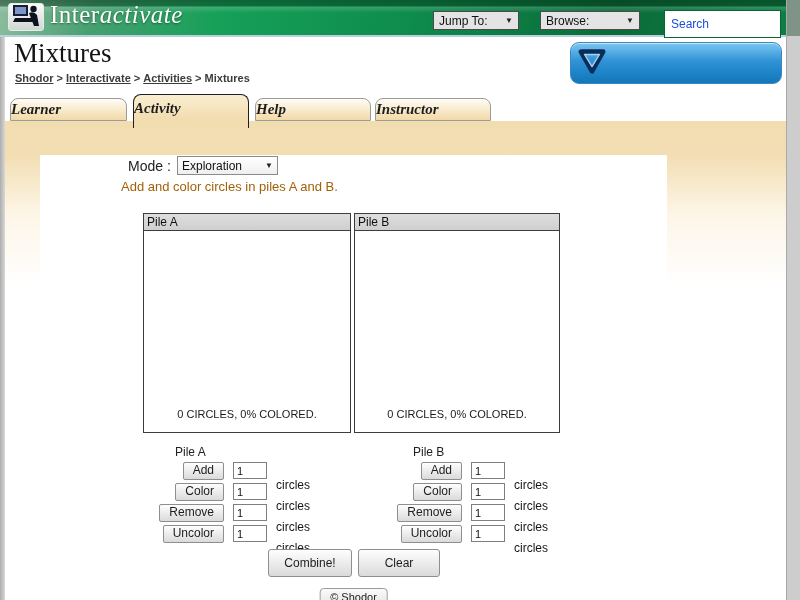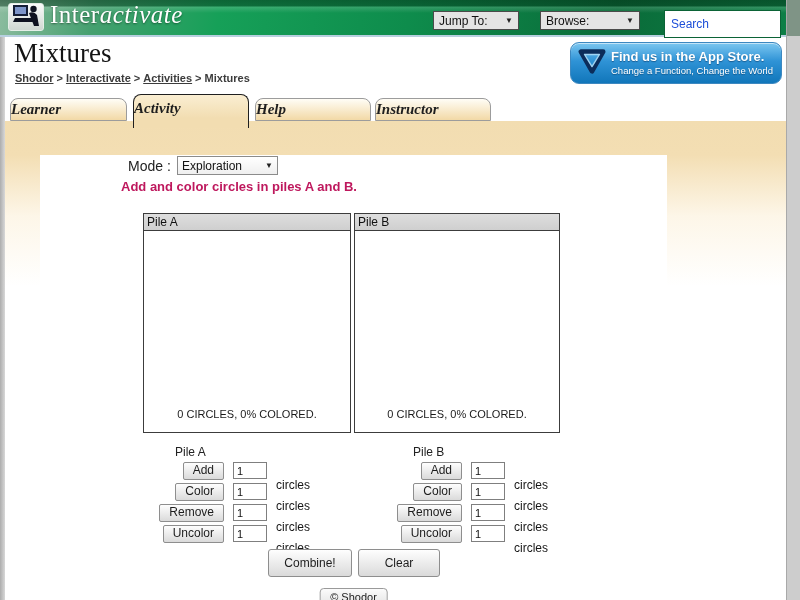--- a/index.html
+++ b/index.html
@@ -60,21 +60,21 @@
   .bg-below{position:absolute;left:0;top:121px;width:786px;height:479px;z-index:1;
     background:linear-gradient(to bottom,#f2ddb1 0px,#f3deb3 34px,#fdf6e8 95px,#ffffff 165px);}
 
   
   .content{position:absolute;left:40px;top:155px;width:627px;height:445px;background:#fff;z-index:2;}
   .mode-label{position:absolute;left:88px;top:3px;font-size:14px;color:#222;}
   .mode-select{position:absolute;left:137px;top:1px;width:101px;height:19px;box-sizing:border-box;cursor:pointer;
     border:1px solid #8b8b8b;background:linear-gradient(#ffffff,#efefef);font-size:12px;color:#111;
     display:flex;align-items:center;justify-content:space-between;padding:0 4px;}
   .mode-select .arr{font-size:8px;color:#222;}
-  .instruction{position:absolute;left:81px;top:24px;font-size:13px;font-weight:bold;color:#be185d;}
+  .instruction{position:absolute;left:81px;top:24px;font-size:13px;font-weight:normal;color:#a16207;}
 
   .pile{position:absolute;top:58px;height:220px;border:1px solid #3c3c3c;background:#fff;box-sizing:border-box;}
   .pile-a{left:103px;width:208px;}
   .pile-b{left:314px;width:206px;}
   .pile-header{height:17px;background:linear-gradient(#dedede,#cfcfcf);border-bottom:1px solid #3c3c3c;
     font-size:12px;color:#111;padding:1px 3px 0;box-sizing:border-box;}
   .pile-status{position:absolute;left:0;right:0;bottom:12px;text-align:center;font-size:11px;color:#1a1a1a;}
 
   .grp-label{position:absolute;top:290px;font-size:12px;color:#222;}
   .grp-label.a{left:135px;} .grp-label.b{left:373px;}
@@ -137,24 +137,20 @@
     <div class="breadcrumb">
       <span class="lnk">Shodor</span><span class="sep">&gt;</span><span class="lnk">Interactivate</span><span class="sep">&gt;</span><span class="lnk">Activities</span><span class="sep">&gt;</span><span>Mixtures</span>
     </div>
     <div class="badge">
       <span>
         <svg width="30" height="28" viewBox="0 0 32 30">
           <path d="M4 5 L28 5 L16 26 Z" fill="none" stroke="#0c2d5a" stroke-width="5" stroke-linejoin="round"></path>
           <path d="M8 8 L24 8 L16 21 Z" fill="none" stroke="#9fd4f2" stroke-width="1.5" stroke-linejoin="round"></path>
         </svg>
       </span>
-      <span class="badge-txt">
-        <div class="badge-l1">Find us in the App Store.</div>
-        <div class="badge-l2">Change a Function, Change the World</div>
-      </span>
     </div>
   </div>
 
   <div class="tab inactive tab-1">
       <span>Learner</span>
     </div>
   <div class="tab active tab-2">
       <span>Activity</span>
     </div>
   <div class="tab inactive tab-3">

